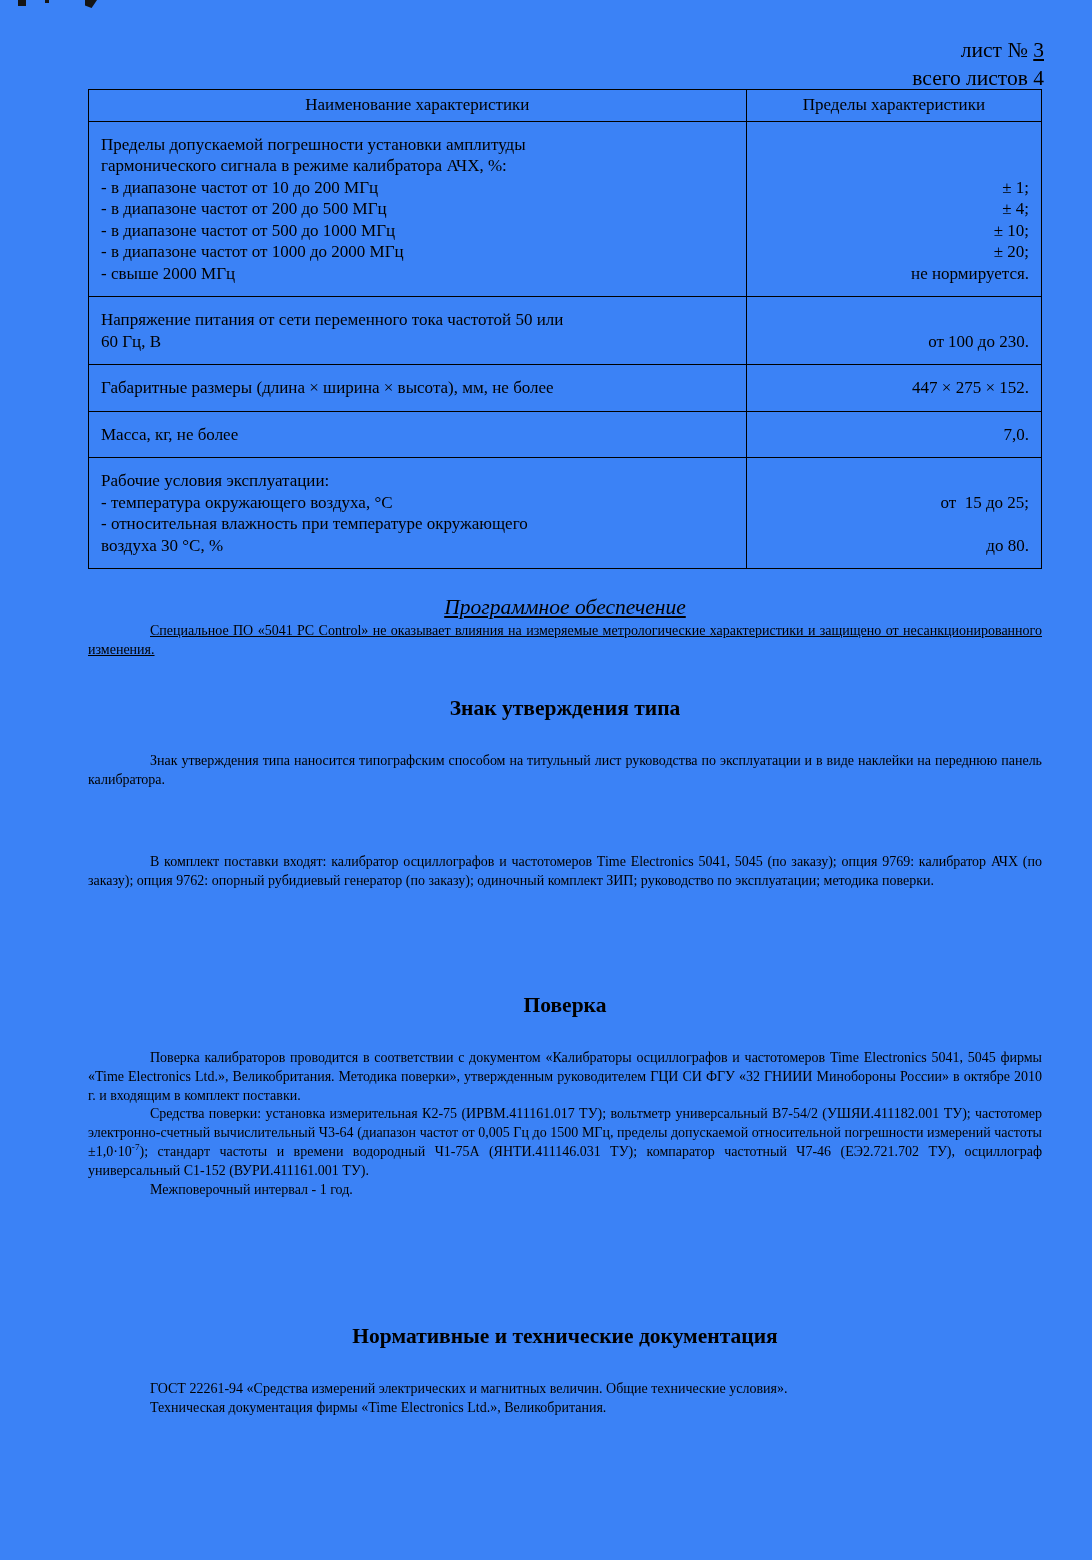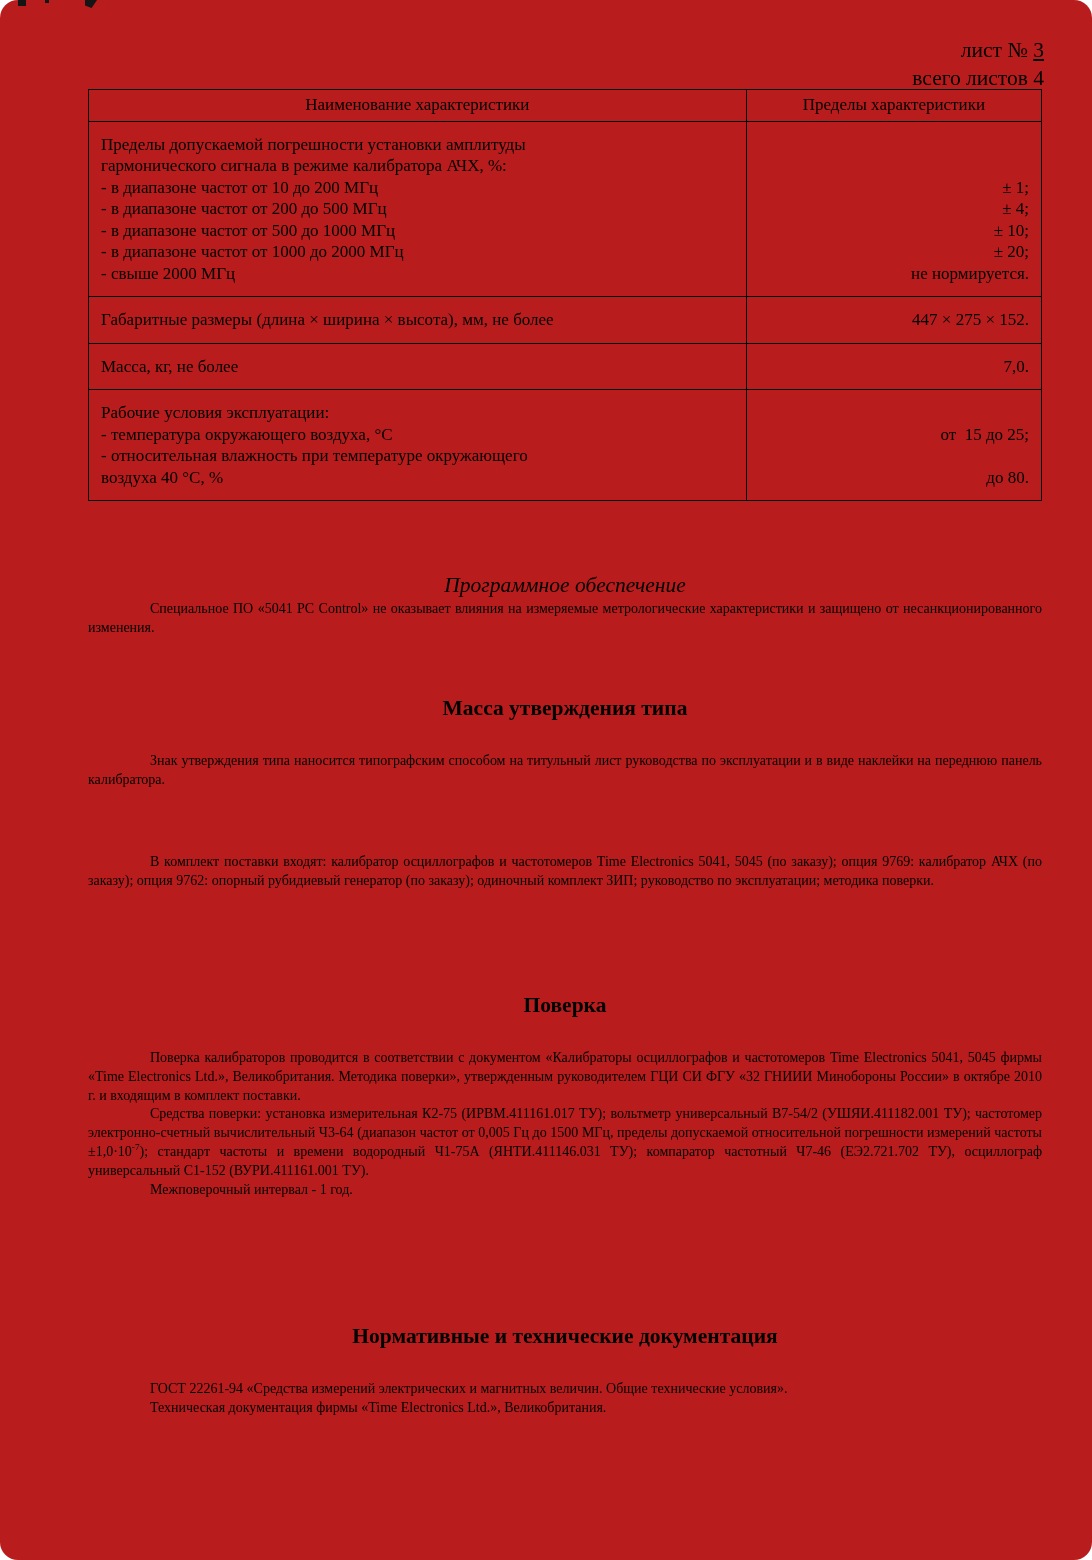--- a/index.html
+++ b/index.html
@@ -4,25 +4,24 @@
 <style>
   html, body {
     margin: 0;
     padding: 0;
     background: #ffffff;
   }
   .page {
     position: relative;
     width: 1092px;
     height: 1560px;
-    background: #b91c1c;
+    background: #3b82f6;
     font-family: "Liberation Serif", "DejaVu Serif", serif;
     color: #000000;
     overflow: hidden;
-    border-radius: 18px;
   }
 
   
   .artifact {
     position: absolute;
     background: #151515;
   }
   .artifact.a1 { left: 18px; top: 0px;  width: 8px;  height: 6px; }
   .artifact.a2 { left: 45px; top: 0px;  width: 4px;  height: 3px; }
   .artifact.a3 { left: 85px; top: 0px;  width: 12px; height: 8px;
@@ -150,60 +149,70 @@
             <div class="spacer-line">&nbsp;</div>
             <div>± 1;</div>
             <div>± 4;</div>
             <div>± 10;</div>
             <div>± 20;</div>
             <div>не нормируется.</div>
           </td>
         </tr>
         <tr>
           <td class="cell-name">
+            <div>Напряжение питания от сети переменного тока частотой 50 или</div>
+            <div>60 Гц, В</div>
+          </td>
+          <td class="cell-value">
+            <div class="spacer-line">&nbsp;</div>
+            <div>от 100 до 230.</div>
+          </td>
+        </tr>
+        <tr>
+          <td class="cell-name">
             <div>Габаритные размеры (длина × ширина × высота), мм, не более</div>
           </td>
           <td class="cell-value">
             <div>447 × 275 × 152.</div>
           </td>
         </tr>
         <tr>
           <td class="cell-name">
             <div>Масса, кг, не более</div>
           </td>
           <td class="cell-value">
             <div>7,0.</div>
           </td>
         </tr>
         <tr>
           <td class="cell-name">
             <div>Рабочие условия эксплуатации:</div>
             <div>- температура окружающего воздуха, °С</div>
             <div>- относительная влажность при температуре окружающего</div>
-            <div>воздуха 40 °С, %</div>
+            <div>воздуха 30 °С, %</div>
           </td>
           <td class="cell-value">
             <div class="spacer-line">&nbsp;</div>
             <div>от  15 до 25;</div>
             <div class="spacer-line">&nbsp;</div>
             <div>до 80.</div>
           </td>
         </tr>
       </tbody>
   </table>
 
   <div class="content">
 
-    <div class="sec" style="top:571px;">
+    <div class="sec" style="top:593px;text-decoration:underline;">
       <p class="heading-italic">Программное обеспечение</p>
       <p class="body">Специальное ПО «5041 PC Control» не оказывает влияния на измеряемые метрологические характеристики и защищено от несанкционированного изменения.</p>
     </div>
 
     <div class="sec" style="top:694px;">
-      <p class="heading-center">Масса утверждения типа</p>
+      <p class="heading-center">Знак утверждения типа</p>
       <p class="body" style="margin-top:29px;">Знак утверждения типа наносится типографским способом на титульный лист руководства по эксплуатации и в виде наклейки на переднюю панель калибратора.</p>
     </div>
 
     <div class="sec" style="top:824px;">
       <p class="body" style="margin-top:29px;">В комплект поставки входят: калибратор осциллографов и частотомеров Time Electronics 5041, 5045 (по заказу); опция 9769: калибратор АЧХ (по заказу); опция 9762: опорный рубидиевый генератор (по заказу); одиночный комплект ЗИП; руководство по эксплуатации; методика поверки.</p>
     </div>
 
     <div class="sec" style="top:991px;">
       <p class="heading-center">Поверка</p>
       <p class="body" style="margin-top:29px;">Поверка калибраторов проводится в соответствии с документом «Калибраторы осциллографов и частотомеров Time Electronics 5041, 5045 фирмы «Time Electronics Ltd.», Великобритания. Методика поверки», утвержденным руководителем ГЦИ СИ ФГУ «32 ГНИИИ Минобороны России» в октябре 2010 г. и входящим в комплект поставки.</p>

